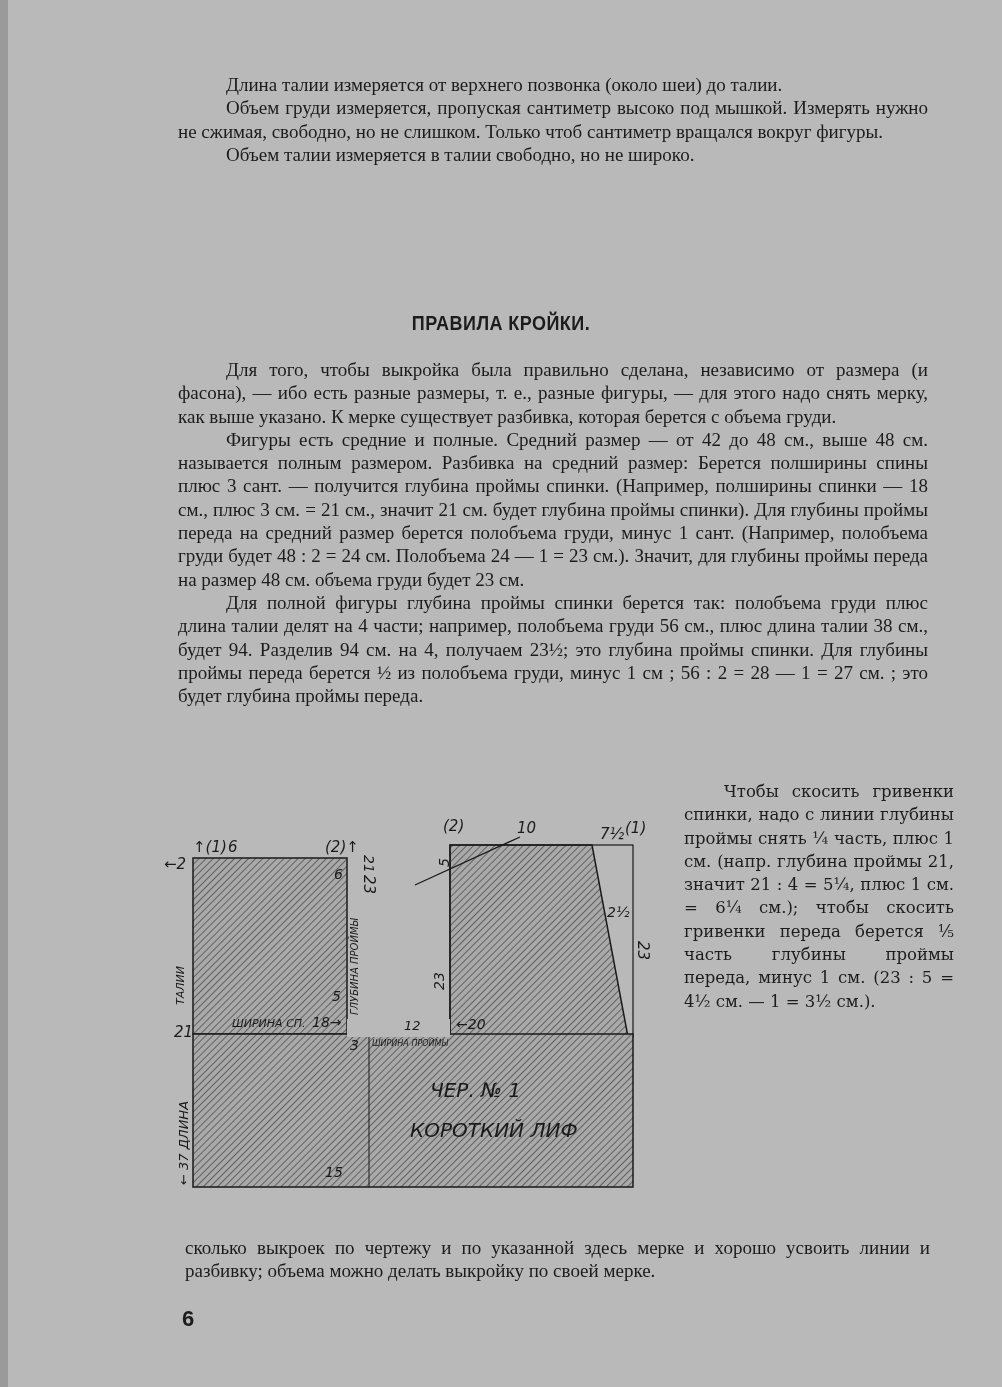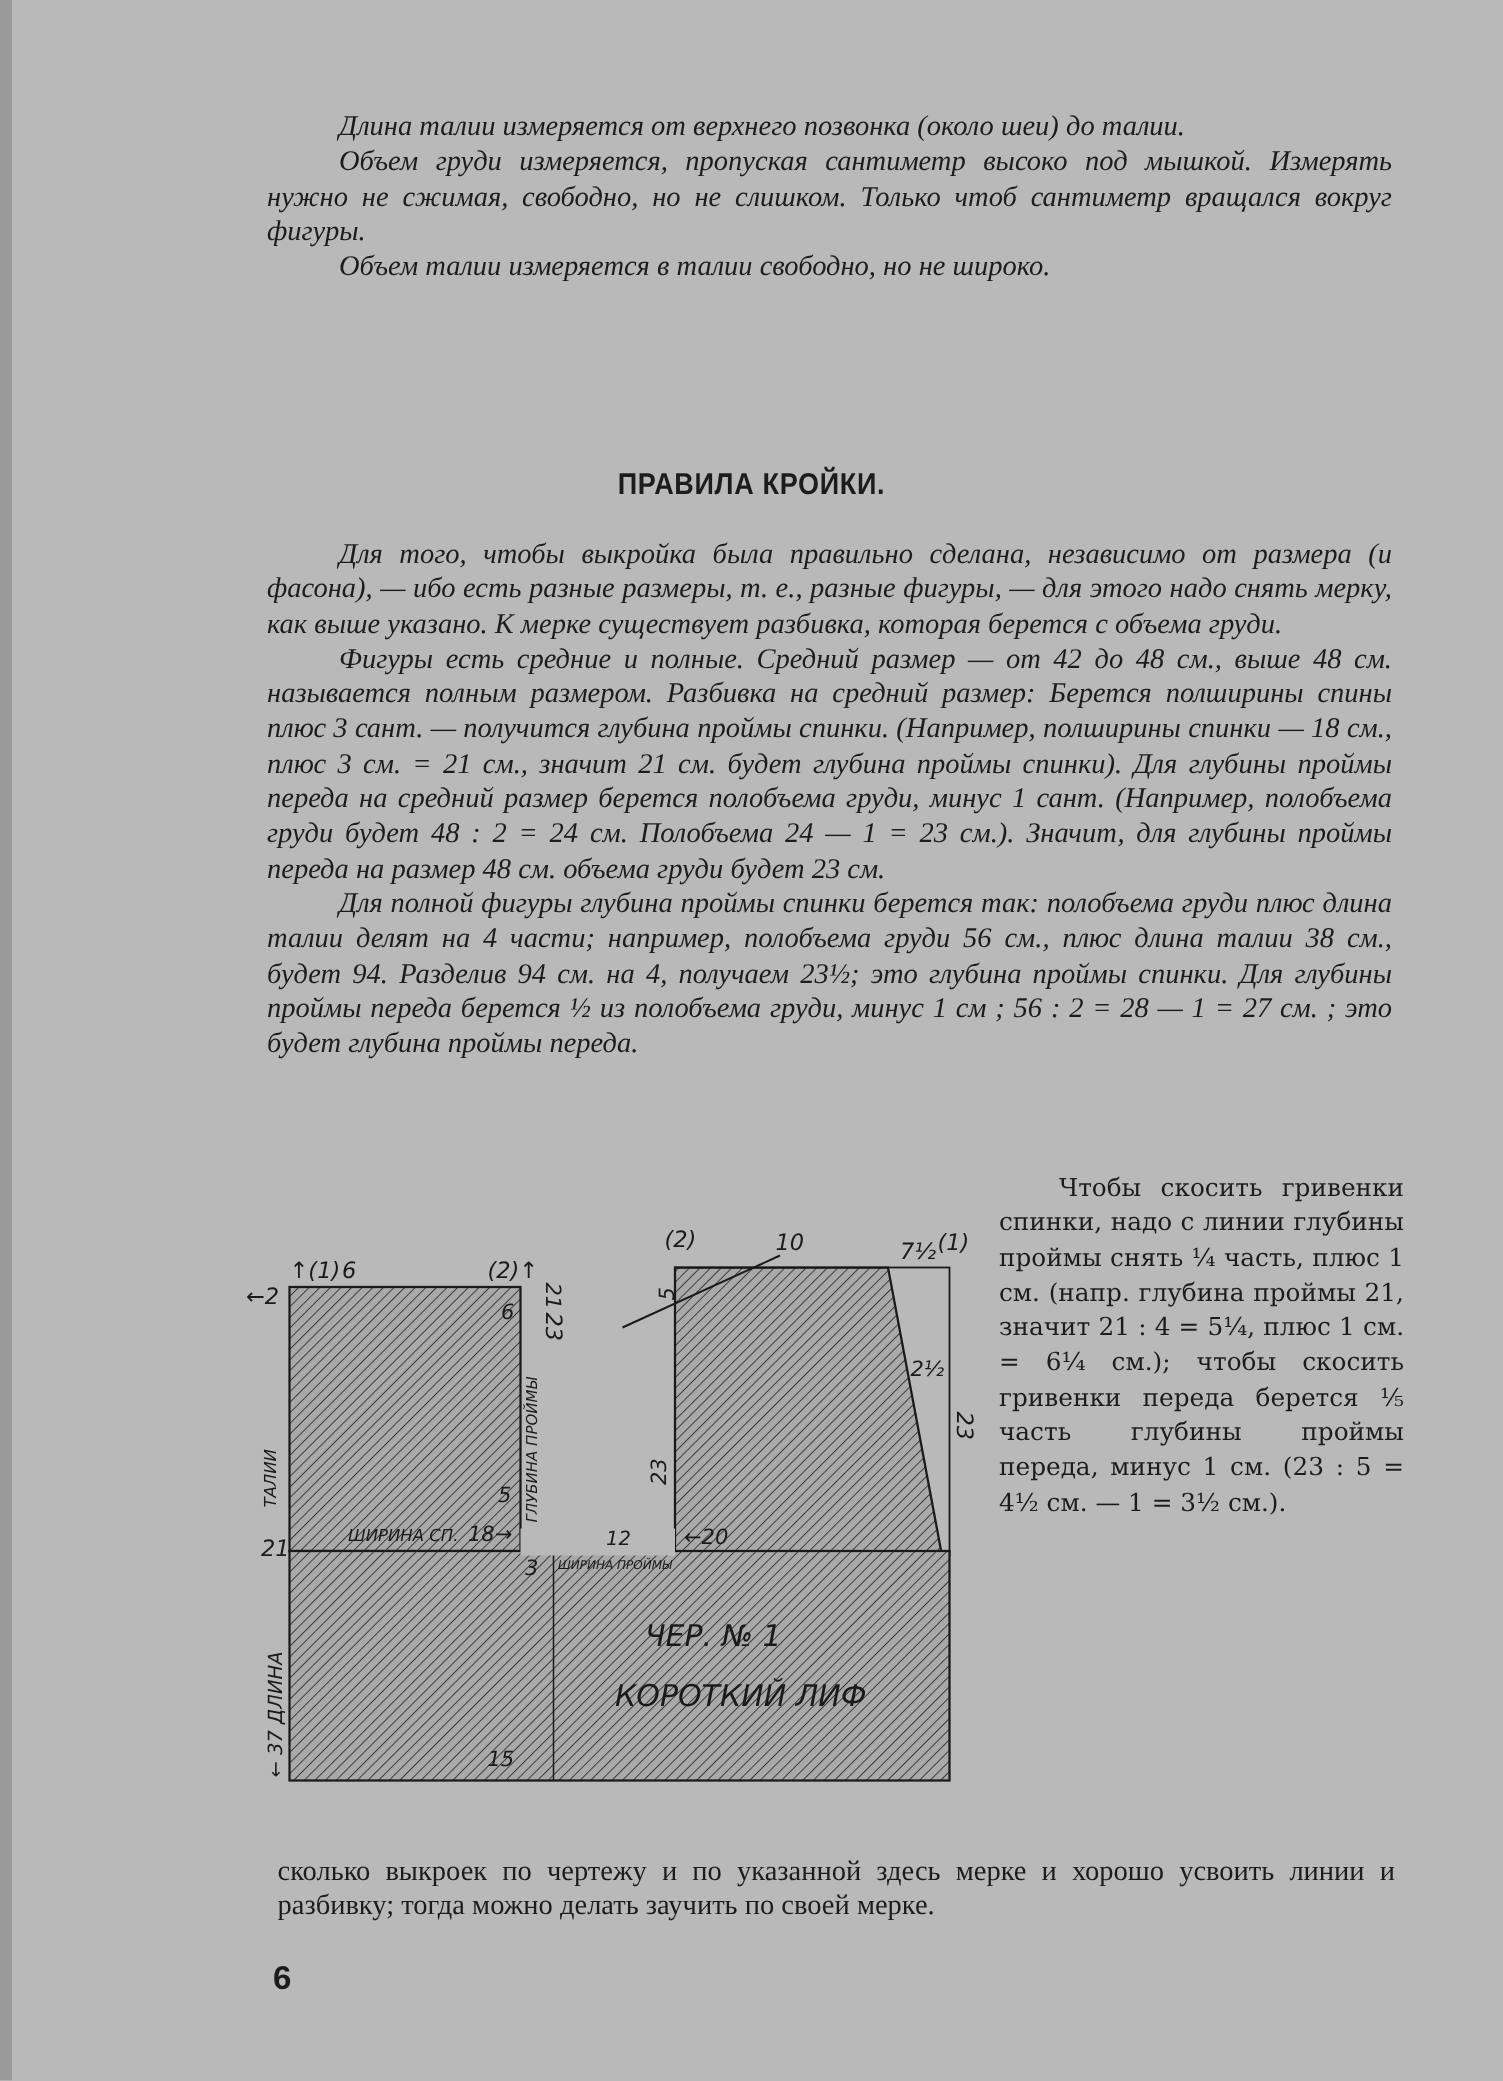--- a/index.html
+++ b/index.html
@@ -8,30 +8,30 @@
       background: #b9b9b9;
       font-family: "DejaVu Serif", serif;
       color: #1c1c1c;
     }
     .spine { position: absolute; left: 0; top: 0; width: 8px; height: 1387px; background: #9a9a9a; }
     .page-text {
       position: absolute; left: 178px; width: 750px;
       font-family: "Liberation Serif", serif;
       font-size: 19px; line-height: 23.3px; text-align: justify;
     }
-    .page-text p { margin: 0; text-indent: 48px; font-style: italic; }
+    .page-text p { margin: 0; text-indent: 48px; }
     #block1 { top: 73px; }
     #block2 { top: 358px; }
     .heading {
       position: absolute; top: 312px; left: 0; width: 1002px; text-align: center;
       font-family: "Liberation Sans", sans-serif; font-weight: bold; font-size: 20px;
       letter-spacing: 0.5px; transform: scaleX(0.9);
     }
     .side-text {
-      position: absolute; left: 666px; top: 780px; width: 270px;
+      position: absolute; left: 684px; top: 780px; width: 270px;
       font-family: "DejaVu Serif", serif; font-size: 16.5px; line-height: 23.3px;
       text-align: justify;
     }
     .side-text p { margin: 0; text-indent: 40px; }
     .bottom-text {
       position: absolute; left: 185px; top: 1236px; width: 745px;
       font-family: "Liberation Serif", serif; font-size: 19px; line-height: 23.3px;
       text-align: justify;
     }
     .page-number {
@@ -107,15 +107,15 @@
   <text x="0" y="0" font-size="14" transform="translate(284,185) rotate(-90)">23</text>
   <text x="296" y="224" font-size="14">←20</text>
   <text x="270" y="292" font-size="20">ЧЕР. № 1</text>
   <text x="250" y="332" font-size="20">КОРОТКИЙ ЛИФ</text>
 </svg>
 
 <div class="side-text">
   <p>Чтобы скосить гривенки спинки, надо с линии глубины проймы снять ¼ часть, плюс 1 см. (напр. глубина проймы 21, значит 21 : 4 = 5¼, плюс 1 см. = 6¼ см.); чтобы скосить гривенки переда берется ⅕ часть глубины проймы переда, минус 1 см. (23 : 5 = 4½ см. — 1 = 3½ см.).</p>
 </div>
 
-<div class="bottom-text">сколько выкроек по чертежу и по указанной здесь мерке и хорошо усвоить линии и разбивку; тогда можно делать заучить по своей мерке.</div>
+<div class="bottom-text">сколько выкроек по чертежу и по указанной здесь мерке и хорошо усвоить линии и разбивку; объема можно делать выкройку по своей мерке.</div>
 
 <div class="page-number">6</div>
 
 </body></html>

